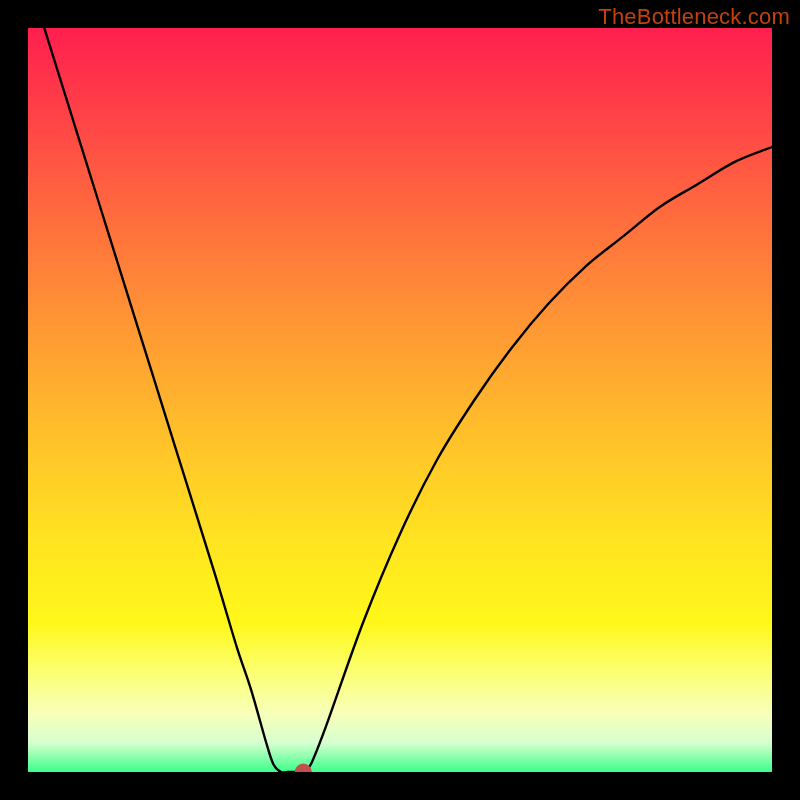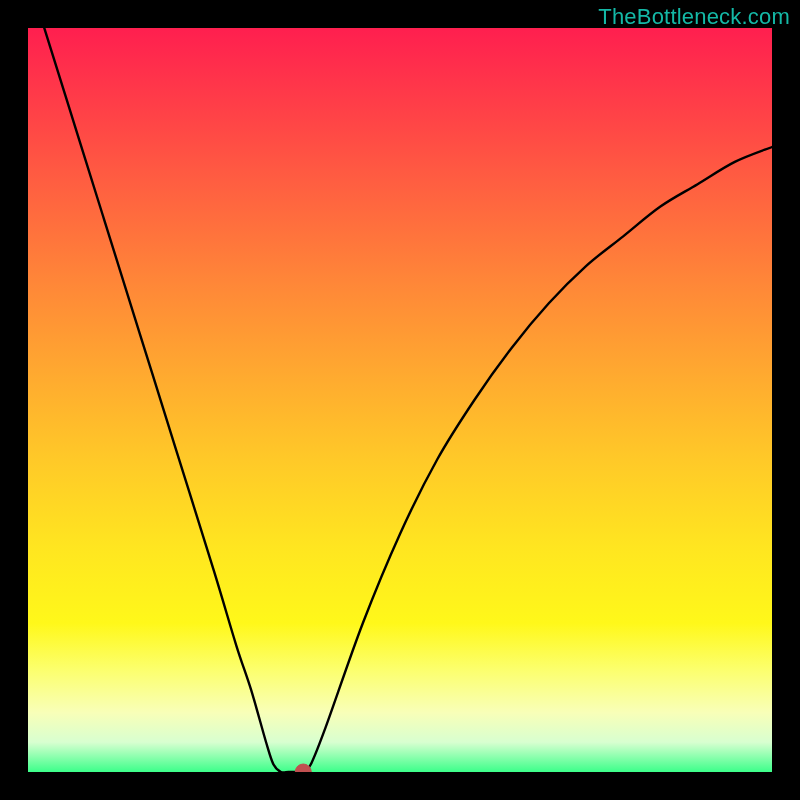--- a/index.html
+++ b/index.html
@@ -36,21 +36,21 @@
       #d8ffd0 96%,
       #3cff8a 100%
     );
   }
   .watermark {
     position: absolute;
     top: 4px;
     right: 10px;
     font-size: 22px;
     font-weight: 500;
-    color: #14b8a6;
+    color: #c2410c;
     letter-spacing: 0.2px;
     z-index: 5;
   }
   svg.curve {
     position: absolute;
     left: 0; top: 0;
     width: 744px;
     height: 744px;
     z-index: 2;
   }

